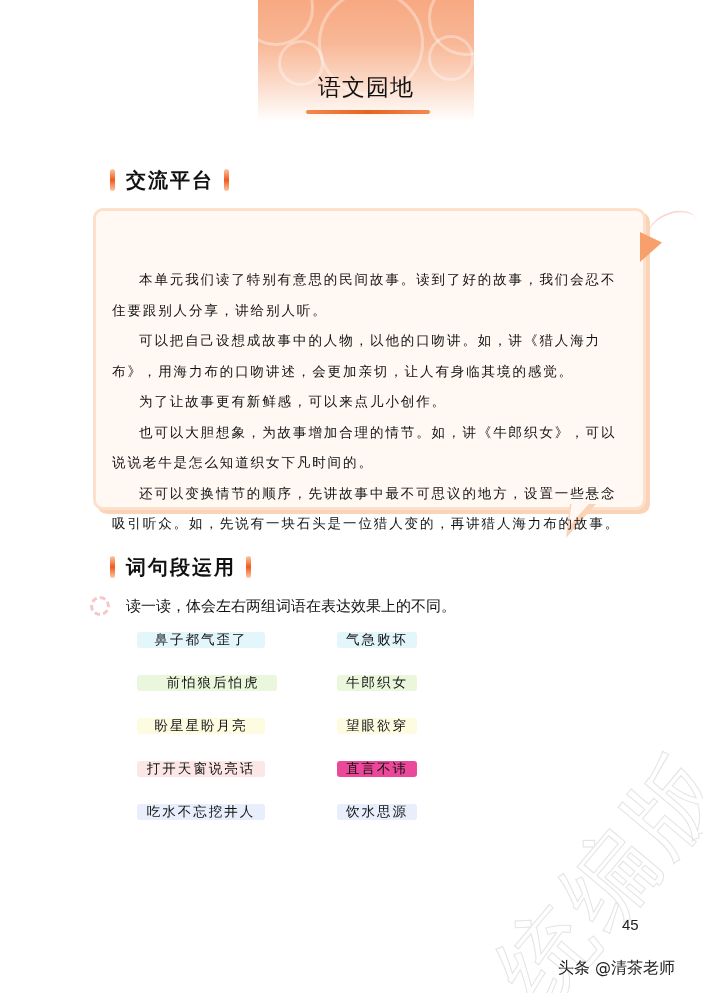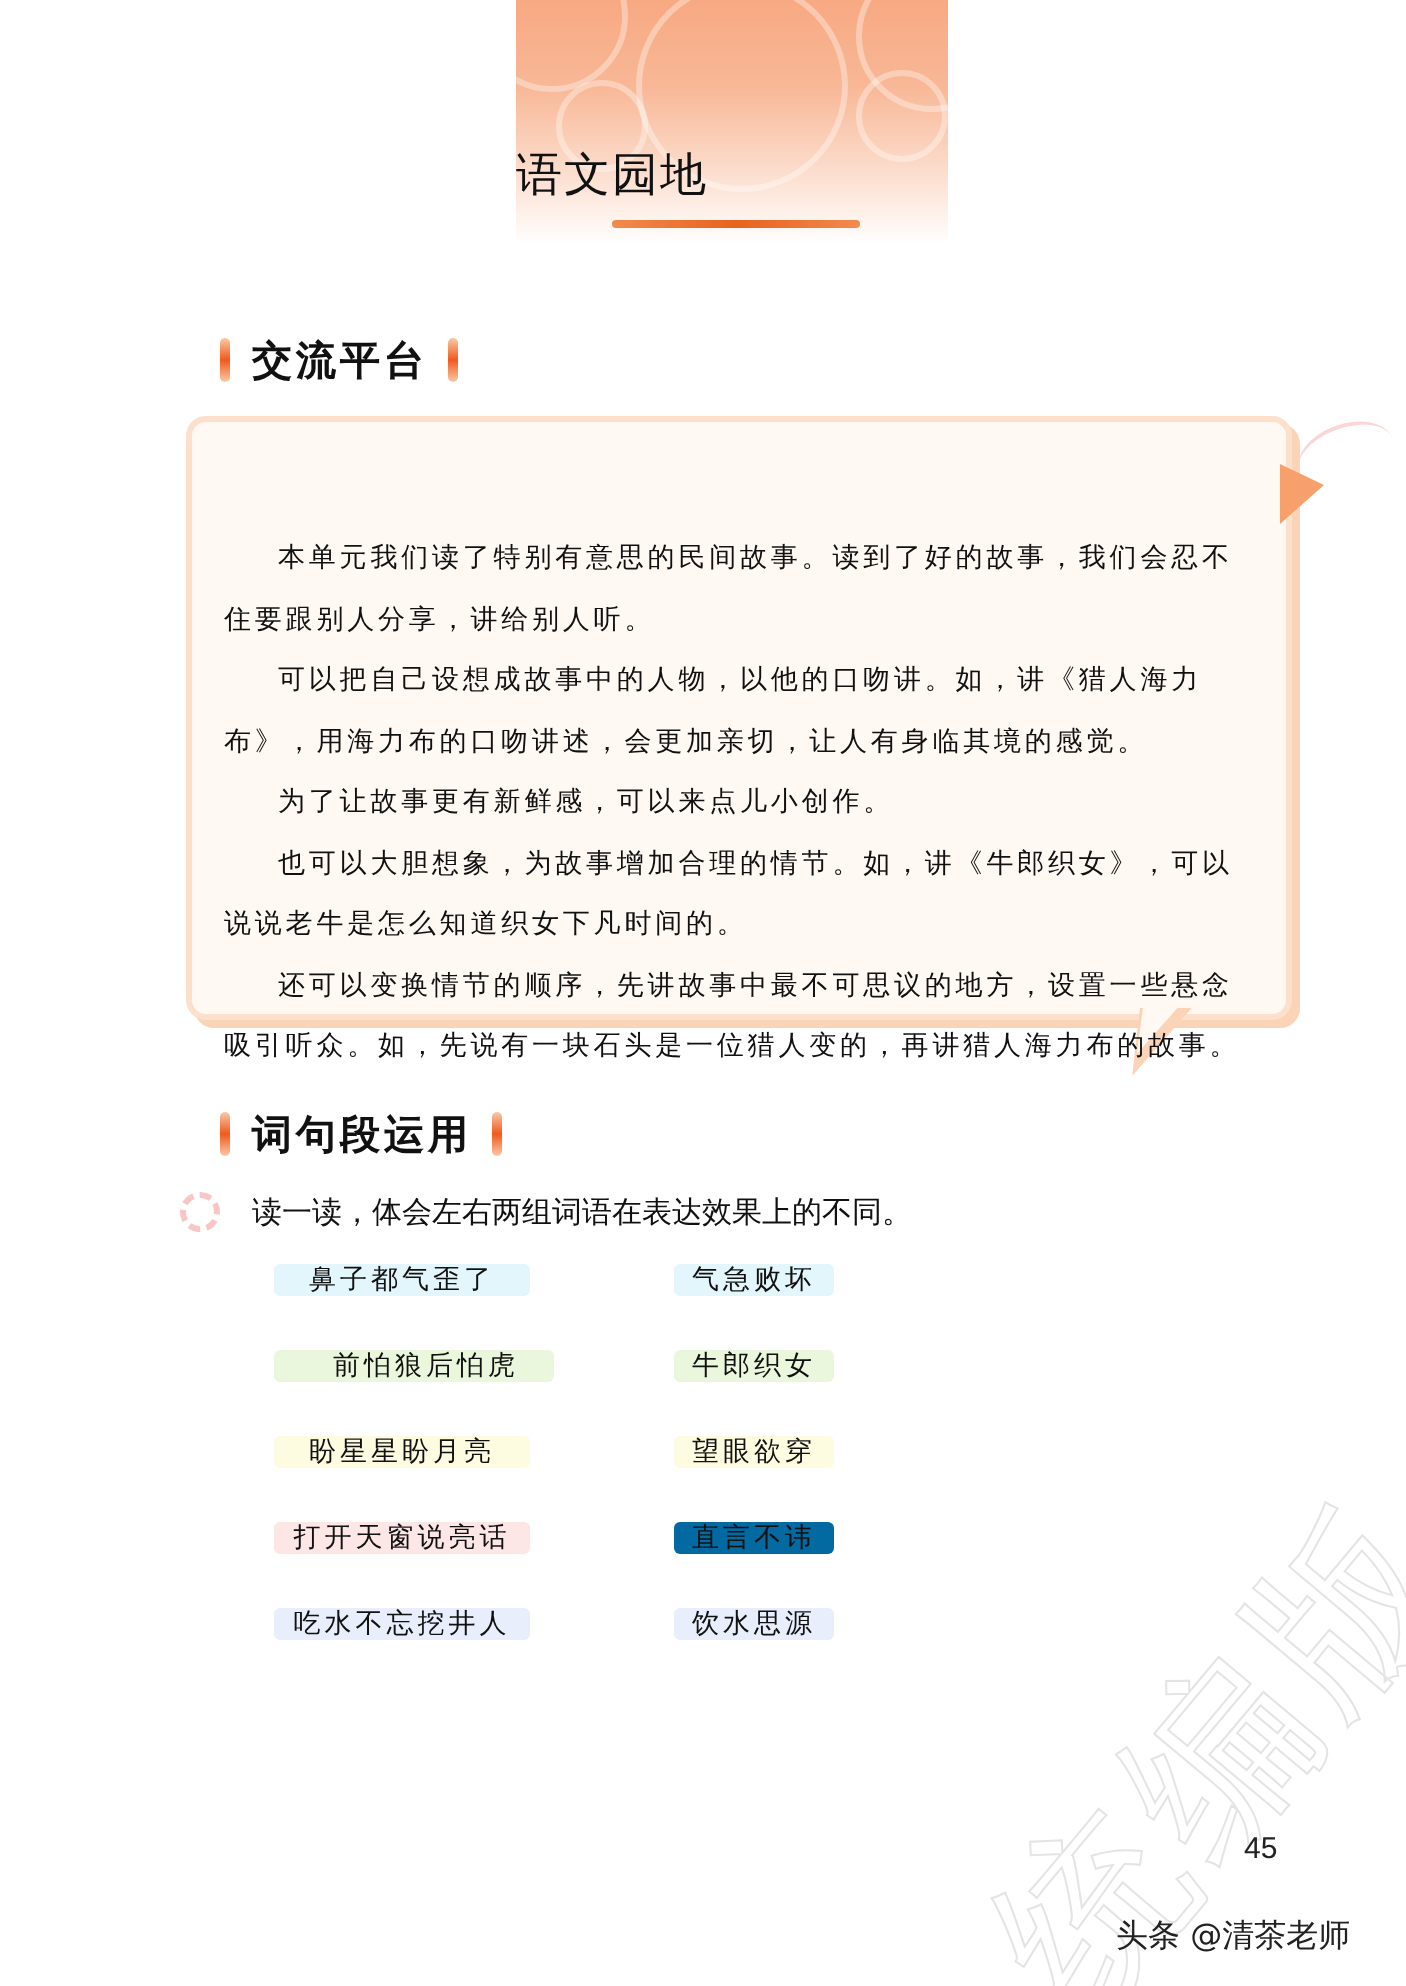--- a/index.html
+++ b/index.html
@@ -11,21 +11,21 @@
     }
     .header-banner {
       position: absolute; left: 258px; top: 0; width: 216px; height: 122px;
       background: linear-gradient(to bottom, #f7a982 0%, #f8b796 35%, #fbd7c4 65%, #ffffff 100%);
       overflow: hidden;
     }
     .header-banner .swirl {
       position: absolute; border: 3px solid rgba(255,255,255,0.35); border-radius: 50%;
     }
     .page-title {
-      position: absolute; left: 258px; top: 72px; width: 216px; text-align: left;
+      position: absolute; left: 258px; top: 72px; width: 216px; text-align: center;
       font-size: 23px; letter-spacing: 1px; color: #111;
     }
     .title-underline {
       position: absolute; left: 306px; top: 110px; width: 124px; height: 4px;
       background: linear-gradient(to right, #f28a4e, #e9621f, #f28a4e);
       border-radius: 2px;
     }
     .section-heading {
       position: absolute; display: flex; align-items: center; height: 30px;
       font-family: Liberation Mono, monospace; font-weight: bold;
@@ -142,21 +142,21 @@
 <div class="word-box left-col" style="top:632px;background:#e3f6fb;">鼻子都气歪了</div>
 <div class="word-box right-col" style="top:632px;background:#e3f6fb;">气急败坏</div>
 
 <div class="word-box left-col" style="top:675px;background:#eaf7dc;padding-left:12px;">前怕狼后怕虎</div>
 <div class="word-box right-col" style="top:675px;background:#eaf7dc;">牛郎织女</div>
 
 <div class="word-box left-col" style="top:718px;background:#fdfbe0;">盼星星盼月亮</div>
 <div class="word-box right-col" style="top:718px;background:#fdfbe0;">望眼欲穿</div>
 
 <div class="word-box left-col" style="top:761px;background:#fde6e6;">打开天窗说亮话</div>
-<div class="word-box right-col" style="top:761px;background:#0369a1;">直言不讳</div>
+<div class="word-box right-col" style="top:761px;background:#ec4899;">直言不讳</div>
 
 <div class="word-box left-col" style="top:804px;background:#e9eefc;">吃水不忘挖井人</div>
 <div class="word-box right-col" style="top:804px;background:#e9eefc;">饮水思源</div>
 
 <div class="watermark">统编版</div>
 
 <div class="page-number">45</div>
 <div class="credit">头条 @清茶老师</div>
 
 </body></html>

